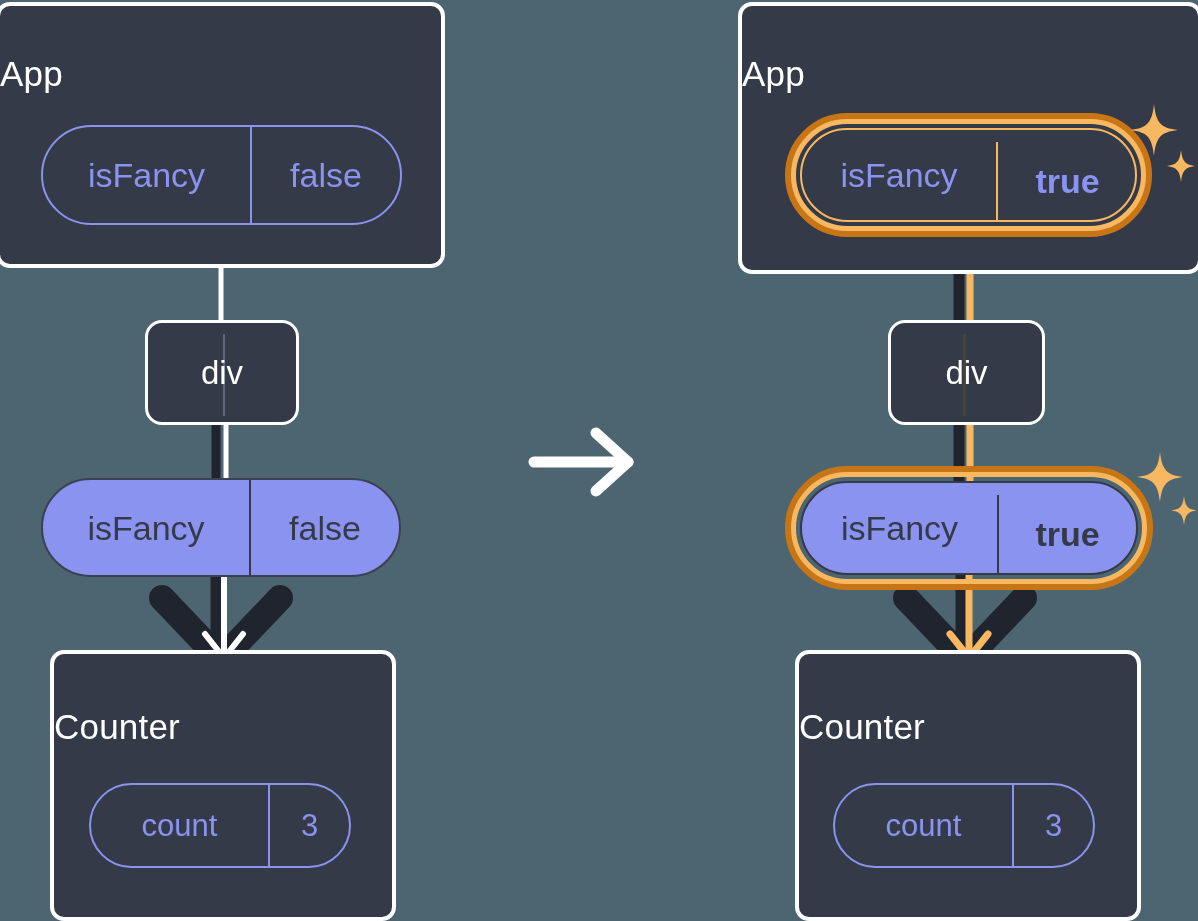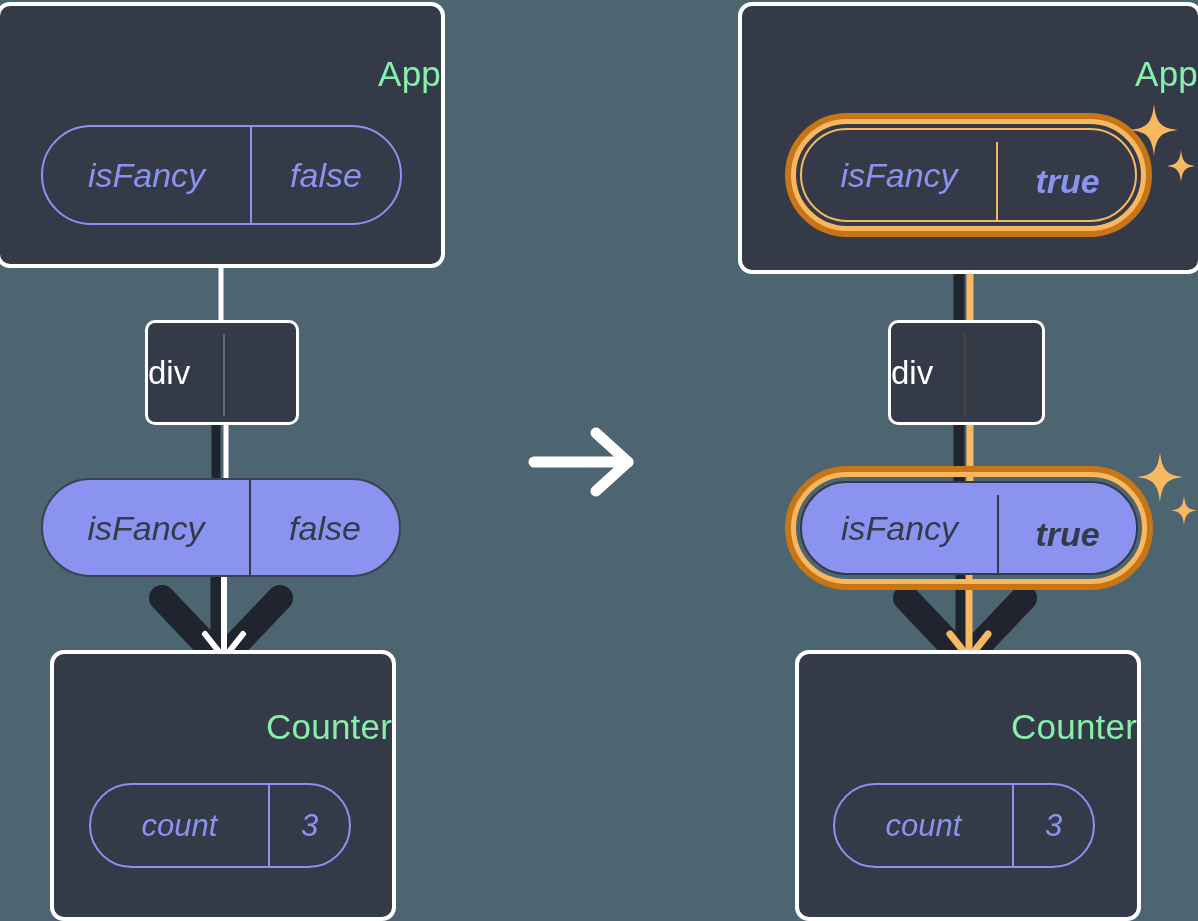--- a/index.html
+++ b/index.html
@@ -36,36 +36,36 @@
     background: #343a48;
     border: 4px solid #ffffff;
     border-radius: 14px;
     box-sizing: border-box;
     z-index: 2;
   }
   .comp-title {
     position: absolute;
     left: 0;
     right: 0;
-    text-align: right;
-    color: #86efac;
+    text-align: left;
+    color: #ffffff;
     font-size: 35px;
     font-weight: 400;
     letter-spacing: 0.2px;
     line-height: 1;
   }
   .divbox {
     position: absolute;
     background: #343a48;
     border: 3px solid #ffffff;
-    border-radius: 10px;
+    border-radius: 17px;
     box-sizing: border-box;
     display: flex;
     align-items: center;
-    justify-content: flex-start;
+    justify-content: center;
     z-index: 4;
   }
   .div-label {
     color: #ffffff;
     font-size: 33px;
     line-height: 1;
     position: relative;
     z-index: 2;
   }
 
@@ -87,21 +87,20 @@
     border-radius: 999px;
     border: 2px solid #3b4152;
   }
   .pill-cell {
     display: flex;
     align-items: center;
     justify-content: center;
     flex: 0 0 auto;
     box-sizing: border-box;
     line-height: 1;
-    font-style: italic;
   }
   .pill-outline .pill-cell { color: #8b93f0; }
   .pill-solid  .pill-cell { color: #343a48; }
   .pill-outline .pill-cell.val { border-left: 2px solid #8b93f0; }
   .pill-solid   .pill-cell.val { border-left: 2px solid #343a48; }
   .pill-cell.bold { font-weight: bold; margin-top: 12px; }
 
   
   .ring {
     position: absolute;

